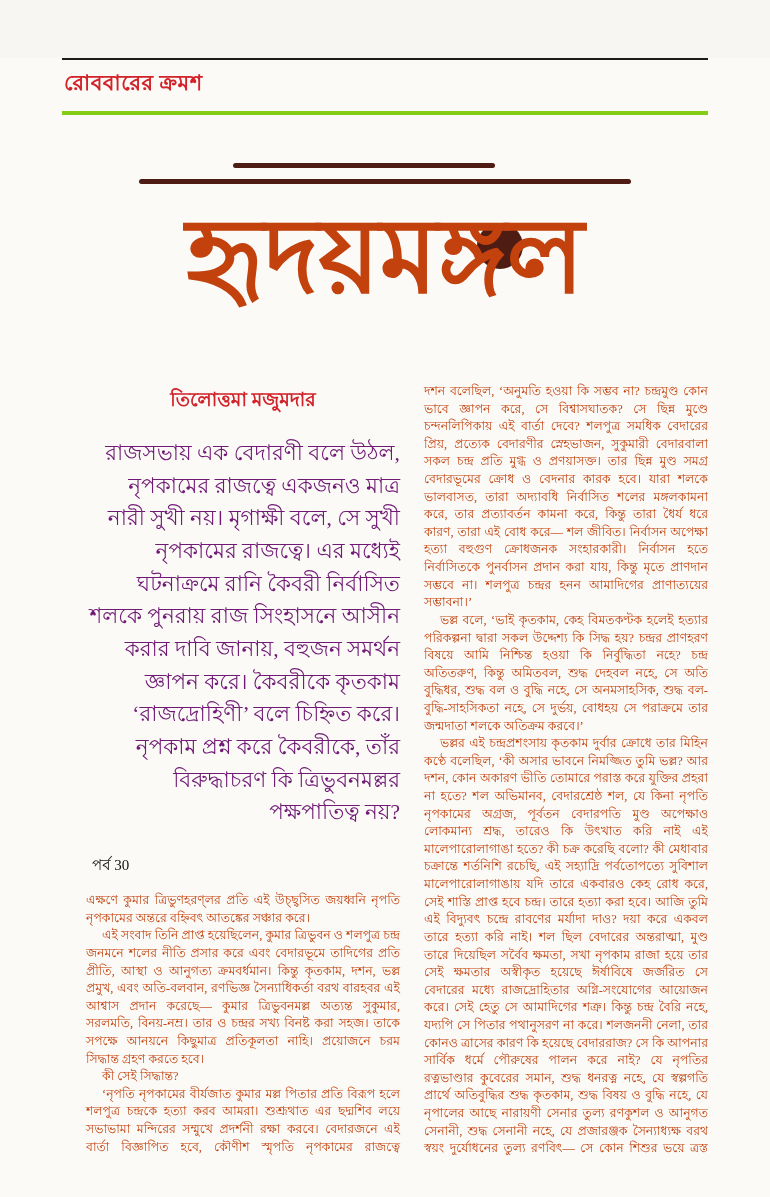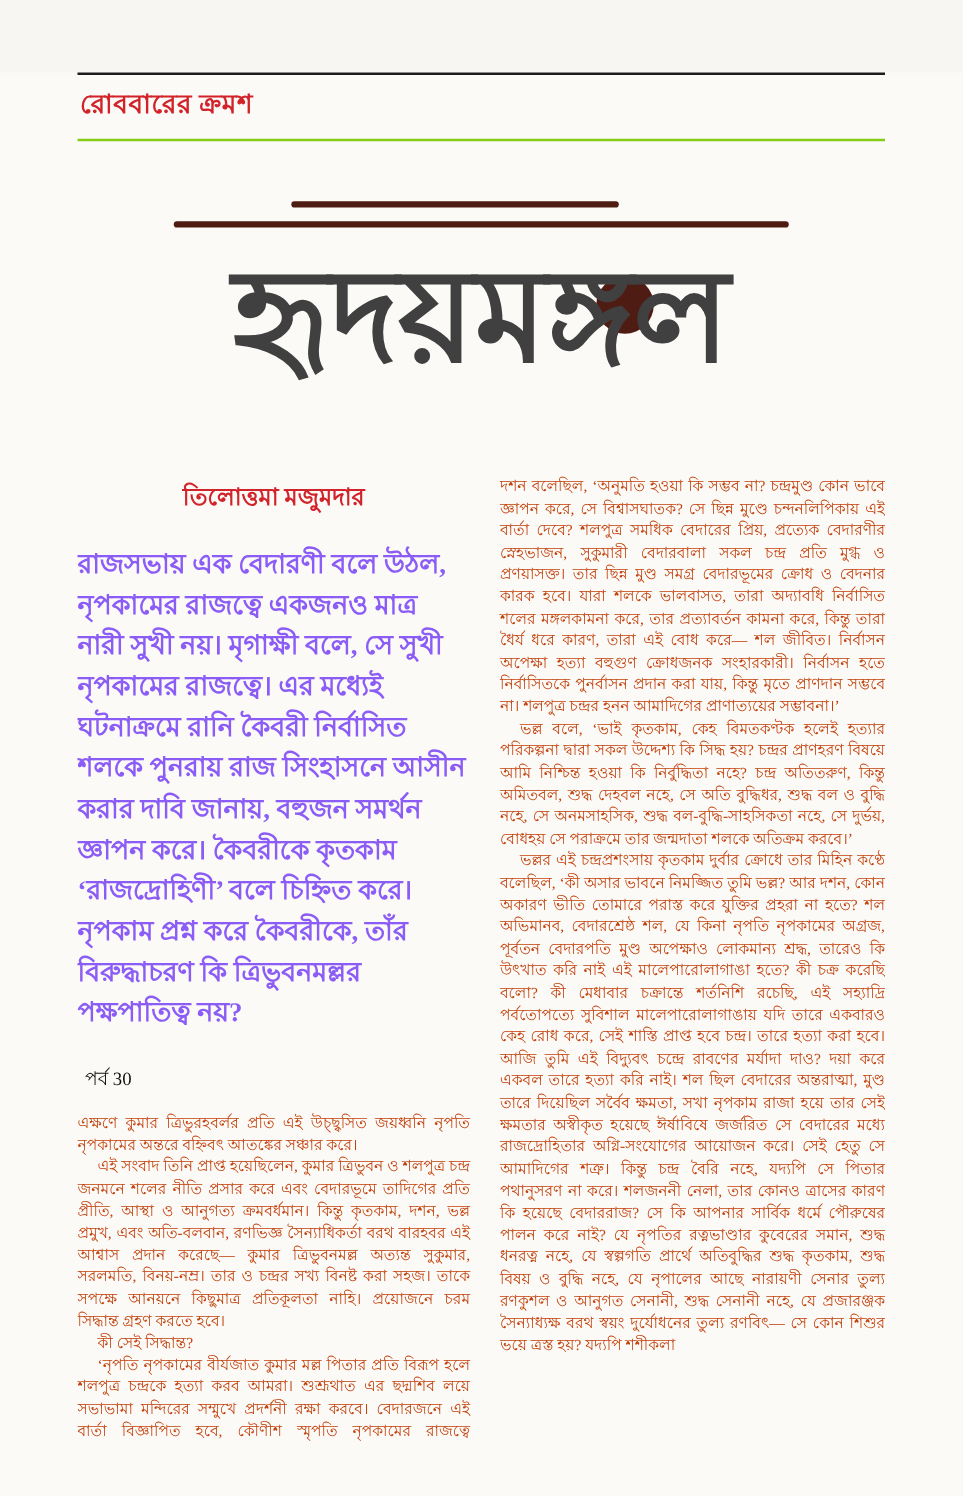--- a/index.html
+++ b/index.html
@@ -13,21 +13,21 @@
     position: relative;
     width: 770px; height: 1197px;
     background: #fbfaf7;
     box-sizing: border-box;
     padding: 0 62px;
   }
   
   .masthead-block {
     margin-top: 58px;
     border-top: 2px solid #1c1c1c;
-    border-bottom: 2px solid #84cc16;
+    border-bottom: 4px solid #84cc16;
     padding: 7px 2px 9px 2px;
   }
   .masthead {
     color: #d2232a;
     font-size: 21px;
     font-weight: bold;
     letter-spacing: 0.5px;
   }
   
   .title-block {
@@ -59,47 +59,47 @@
     width: 46px; height: 46px;
     border-radius: 50%;
     background: #4f1c13;
   }
   .series-title {
     position: absolute;
     top: 52px; left: 0; right: 0;
     font-size: 104px;
     line-height: 1.3;
     font-weight: bold;
-    color: #404040;
+    color: #c2410c;
     white-space: nowrap;
     overflow: hidden;
   }
   
   .columns {
     display: flex;
     gap: 24px;
     margin-top: 18px;
     height: 772px;
     overflow: hidden;
   }
-  .col-left { width: 314px; flex: 0 0 314px; }
+  .col-left { width: 314px; flex: 0 0 314px; margin-left: 24px; }
   .col-right { flex: 1; min-width: 0; }
   .author {
     color: #d2232a;
     font-size: 19px;
     font-weight: bold;
     text-align: center;
     margin: 2px 0 20px 0;
   }
   .lede {
     font-size: 21.5px;
     line-height: 1.52;
-    color: #8b5cf6;
-    font-weight: 700;
-    text-align: left;
+    color: #701a75;
+    font-weight: 400;
+    text-align: right;
   }
   .episode {
     font-size: 15px;
     color: #111;
     margin: 24px 0 14px 6px;
   }
   .body-text p {
     margin: 0;
     font-size: 12.4px;
     line-height: 1.42;
@@ -124,21 +124,21 @@
     <div class="series-title">হৃদয়মঙ্গল</div>
   </div>
 
   <div class="columns">
 
     <div class="col-left">
       <div class="author">তিলোত্তমা মজুমদার</div>
       <div class="lede">রাজসভায় এক বেদারণী বলে উঠল, নৃপকামের রাজত্বে একজনও মাত্র নারী সুখী নয়। মৃগাক্ষী বলে, সে সুখী নৃপকামের রাজত্বে। এর মধ্যেই ঘটনাক্রমে রানি কৈবরী নির্বাসিত শলকে পুনরায় রাজ সিংহাসনে আসীন করার দাবি জানায়, বহুজন সমর্থন জ্ঞাপন করে। কৈবরীকে কৃতকাম ‘রাজদ্রোহিণী’ বলে চিহ্নিত করে। নৃপকাম প্রশ্ন করে কৈবরীকে, তাঁর বিরুদ্ধাচরণ কি ত্রিভুবনমল্লর পক্ষপাতিত্ব নয়?</div>
       <div class="episode">পর্ব 30</div>
       <div class="body-text">
-        <p>এক্ষণে কুমার ত্রিভুরহবর্লর প্রতি এই উচ্ছ্বসিত জয়ধ্বনি নৃপতি নৃপকামের অন্তরে বহ্নিবৎ আতঙ্কের সঞ্চার করে।</p>
+        <p>এক্ষণে কুমার ত্রিভুণহরণ্লর প্রতি এই উচ্ছ্বসিত জয়ধ্বনি নৃপতি নৃপকামের অন্তরে বহ্নিবৎ আতঙ্কের সঞ্চার করে।</p>
         <p>এই সংবাদ তিনি প্রাপ্ত হয়েছিলেন, কুমার ত্রিভুবন ও শলপুত্র চন্দ্র জনমনে শলের নীতি প্রসার করে এবং বেদারভূমে তাদিগের প্রতি প্রীতি, আস্থা ও আনুগত্য ক্রমবর্ধমান। কিন্তু কৃতকাম, দশন, ভল্ল প্রমুখ, এবং অতি-বলবান, রণভিজ্ঞ সৈন্যাধিকর্তা বরথ বারহবর এই আশ্বাস প্রদান করেছে— কুমার ত্রিভুবনমল্ল অত্যন্ত সুকুমার, সরলমতি, বিনয়-নম্র। তার ও চন্দ্রর সখ্য বিনষ্ট করা সহজ। তাকে সপক্ষে আনয়নে কিছুমাত্র প্রতিকূলতা নাহি। প্রয়োজনে চরম সিদ্ধান্ত গ্রহণ করতে হবে।</p>
         <p>কী সেই সিদ্ধান্ত?</p>
         <p>‘নৃপতি নৃপকামের বীর্যজাত কুমার মল্ল পিতার প্রতি বিরূপ হলে শলপুত্র চন্দ্রকে হত্যা করব আমরা। শুশ্রূথাত এর ছদ্মশিব লয়ে সভাভামা মন্দিরের সম্মুখে প্রদর্শনী রক্ষা করবে। বেদারজনে এই বার্তা বিজ্ঞাপিত হবে, কৌণীশ স্মৃপতি নৃপকামের রাজত্বে বিশ্বাসঘাতকের শাস্তি, মৃত্যু’, বলেছিল কৃতকাম।</p>
       </div>
     </div>
 
     <div class="col-right body-text">
       <p>দশন বলেছিল, ‘অনুমতি হওয়া কি সম্ভব না? চন্দ্রমুণ্ড কোন ভাবে জ্ঞাপন করে, সে বিশ্বাসঘাতক? সে ছিন্ন মুণ্ডে চন্দনলিপিকায় এই বার্তা দেবে? শলপুত্র সমধিক বেদারের প্রিয়, প্রত্যেক বেদারণীর স্নেহভাজন, সুকুমারী বেদারবালা সকল চন্দ্র প্রতি মুগ্ধ ও প্রণয়াসক্ত। তার ছিন্ন মুণ্ড সমগ্র বেদারভূমের ক্রোধ ও বেদনার কারক হবে। যারা শলকে ভালবাসত, তারা অদ্যাবধি নির্বাসিত শলের মঙ্গলকামনা করে, তার প্রত্যাবর্তন কামনা করে, কিন্তু তারা ধৈর্য ধরে কারণ, তারা এই বোধ করে— শল জীবিত। নির্বাসন অপেক্ষা হত্যা বহুগুণ ক্রোধজনক সংহারকারী। নির্বাসন হতে নির্বাসিতকে পুনর্বাসন প্রদান করা যায়, কিন্তু মৃতে প্রাণদান সম্ভবে না। শলপুত্র চন্দ্রর হনন আমাদিগের প্রাণাত্যয়ের সম্ভাবনা।’</p>
       <p>ভল্ল বলে, ‘ভাই কৃতকাম, কেহ বিমতকণ্টক হলেই হত্যার পরিকল্পনা দ্বারা সকল উদ্দেশ্য কি সিদ্ধ হয়? চন্দ্রর প্রাণহরণ বিষয়ে আমি নিশ্চিন্ত হওয়া কি নির্বুদ্ধিতা নহে? চন্দ্র অতিতরুণ, কিন্তু অমিতবল, শুদ্ধ দেহবল নহে, সে অতি বুদ্ধিধর, শুদ্ধ বল ও বুদ্ধি নহে, সে অনমসাহসিক, শুদ্ধ বল-বুদ্ধি-সাহসিকতা নহে, সে দুর্ভয়, বোধহয় সে পরাক্রমে তার জন্মদাতা শলকে অতিক্রম করবে।’</p>
       <p>ভল্লর এই চন্দ্রপ্রশংসায় কৃতকাম দুর্বার ক্রোধে তার মিহিন কণ্ঠে বলেছিল, ‘কী অসার ভাবনে নিমজ্জিত তুমি ভল্ল? আর দশন, কোন অকারণ ভীতি তোমারে পরাস্ত করে যুক্তির প্রহরা না হতে? শল অভিমানব, বেদারশ্রেষ্ঠ শল, যে কিনা নৃপতি নৃপকামের অগ্রজ, পূর্বতন বেদারপতি মুণ্ড অপেক্ষাও লোকমান্য শ্রদ্ধ, তারেও কি উৎখাত করি নাই এই মালেপারোলাগাঙা হতে? কী চক্র করেছি বলো? কী মেধাবার চক্রান্তে শর্তনিশি রচেছি, এই সহ্যাদ্রি পর্বতোপত্যে সুবিশাল মালেপারোলাগাঙায় যদি তারে একবারও কেহ রোধ করে, সেই শাস্তি প্রাপ্ত হবে চন্দ্র। তারে হত্যা করা হবে। আজি তুমি এই বিদ্যুবৎ চন্দ্রে রাবণের মর্যাদা দাও? দয়া করে একবল তারে হত্যা করি নাই। শল ছিল বেদারের অন্তরাত্মা, মুণ্ড তারে দিয়েছিল সর্বৈব ক্ষমতা, সখা নৃপকাম রাজা হয়ে তার সেই ক্ষমতার অস্বীকৃত হয়েছে ঈর্ষাবিষে জর্জরিত সে বেদারের মধ্যে রাজদ্রোহিতার অগ্নি-সংযোগের আয়োজন করে। সেই হেতু সে আমাদিগের শত্রু। কিন্তু চন্দ্র বৈরি নহে, যদ্যপি সে পিতার পথানুসরণ না করে। শলজননী নেলা, তার কোনও ত্রাসের কারণ কি হয়েছে বেদাররাজ? সে কি আপনার সার্বিক ধর্মে পৌরুষের পালন করে নাই? যে নৃপতির রত্নভাণ্ডার কুবেরের সমান, শুদ্ধ ধনরত্ন নহে, যে স্বল্পগতি প্রার্থে অতিবুদ্ধির শুদ্ধ কৃতকাম, শুদ্ধ বিষয় ও বুদ্ধি নহে, যে নৃপালের আছে নারায়ণী সেনার তুল্য রণকুশল ও আনুগত সেনানী, শুদ্ধ সেনানী নহে, যে প্রজারঞ্জক সৈন্যাধ্যক্ষ বরথ স্বয়ং দুর্যোধনের তুল্য রণবিৎ— সে কোন শিশুর ভয়ে ত্রস্ত হয়? যদ্যপি শশীকলা</p>

